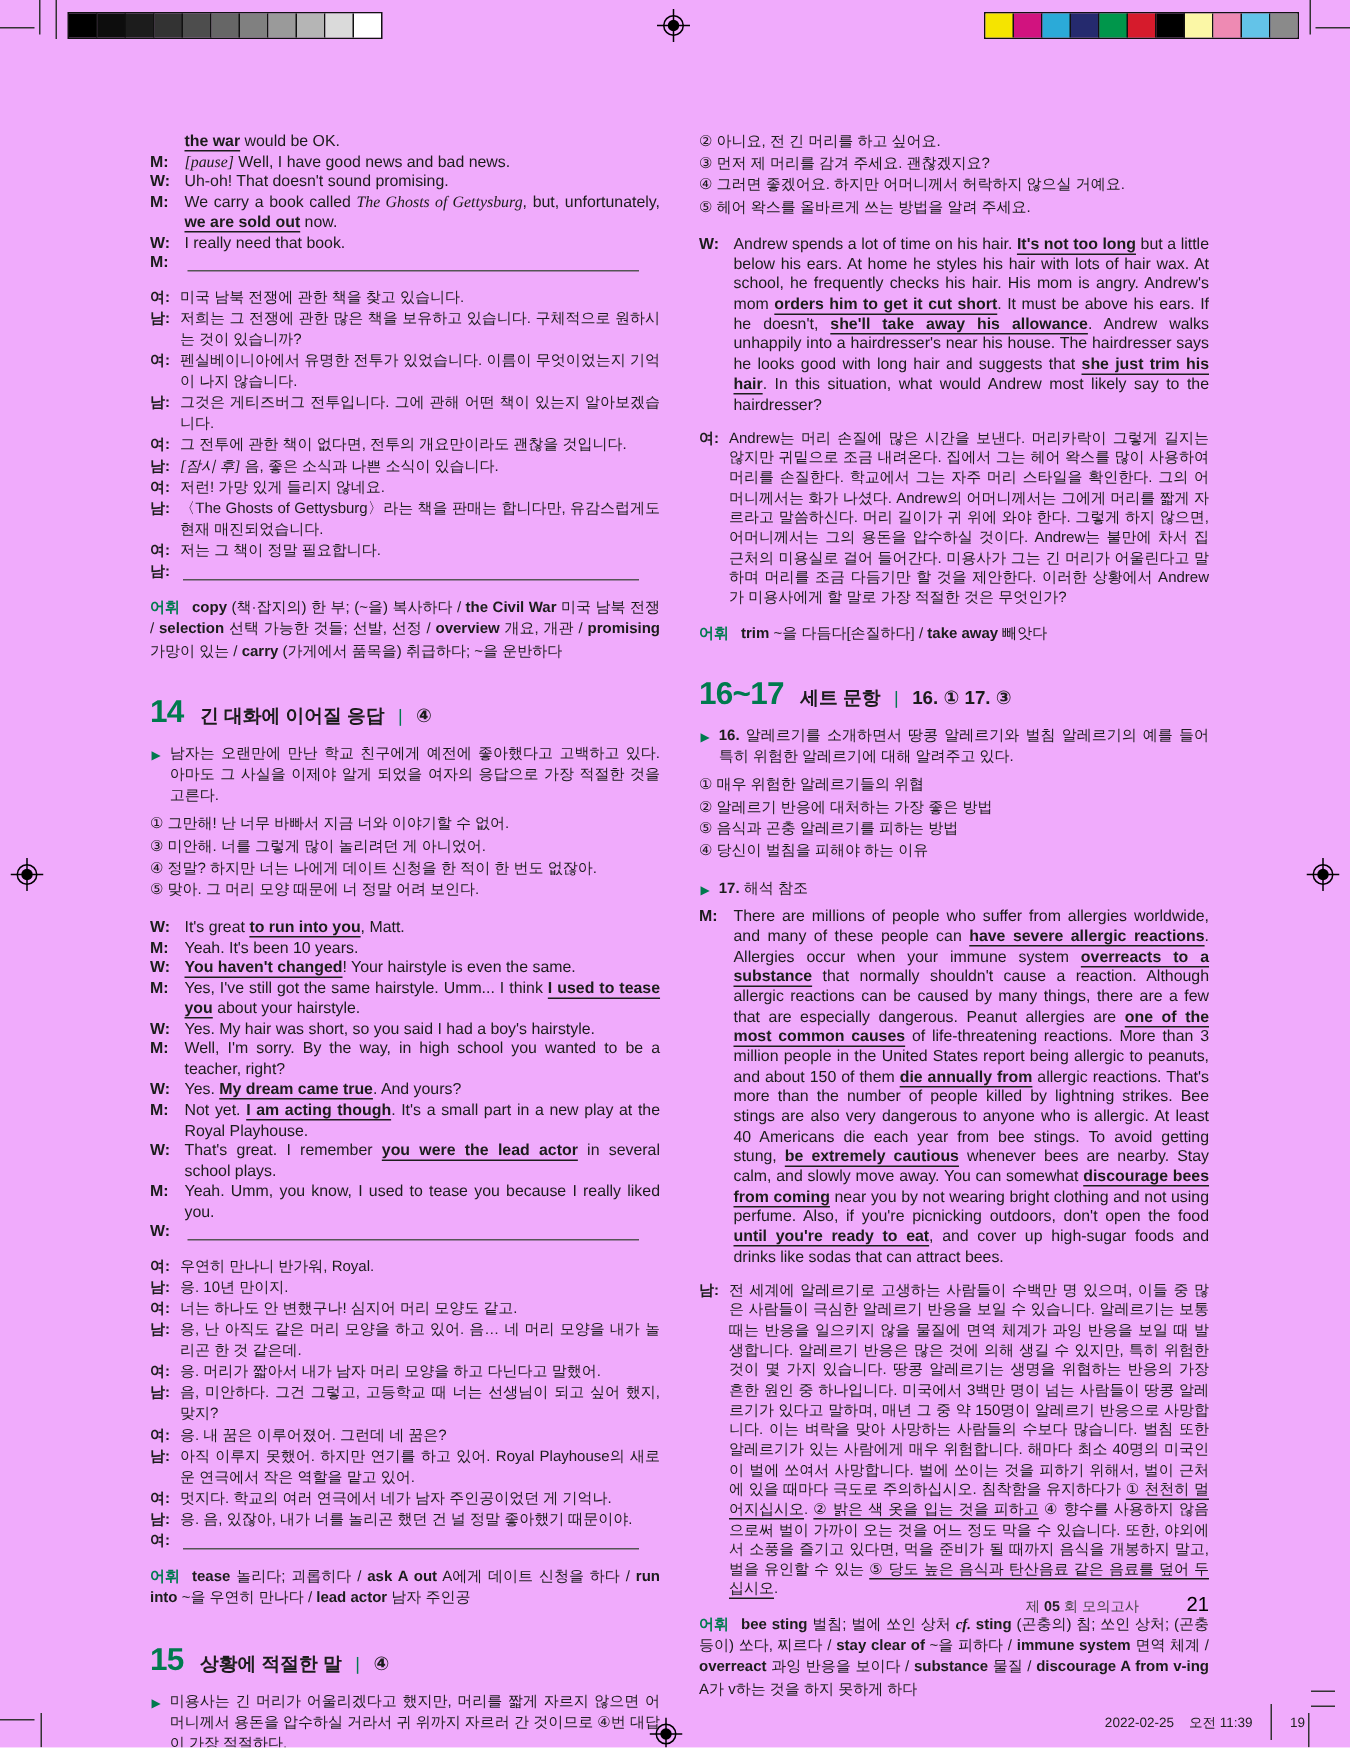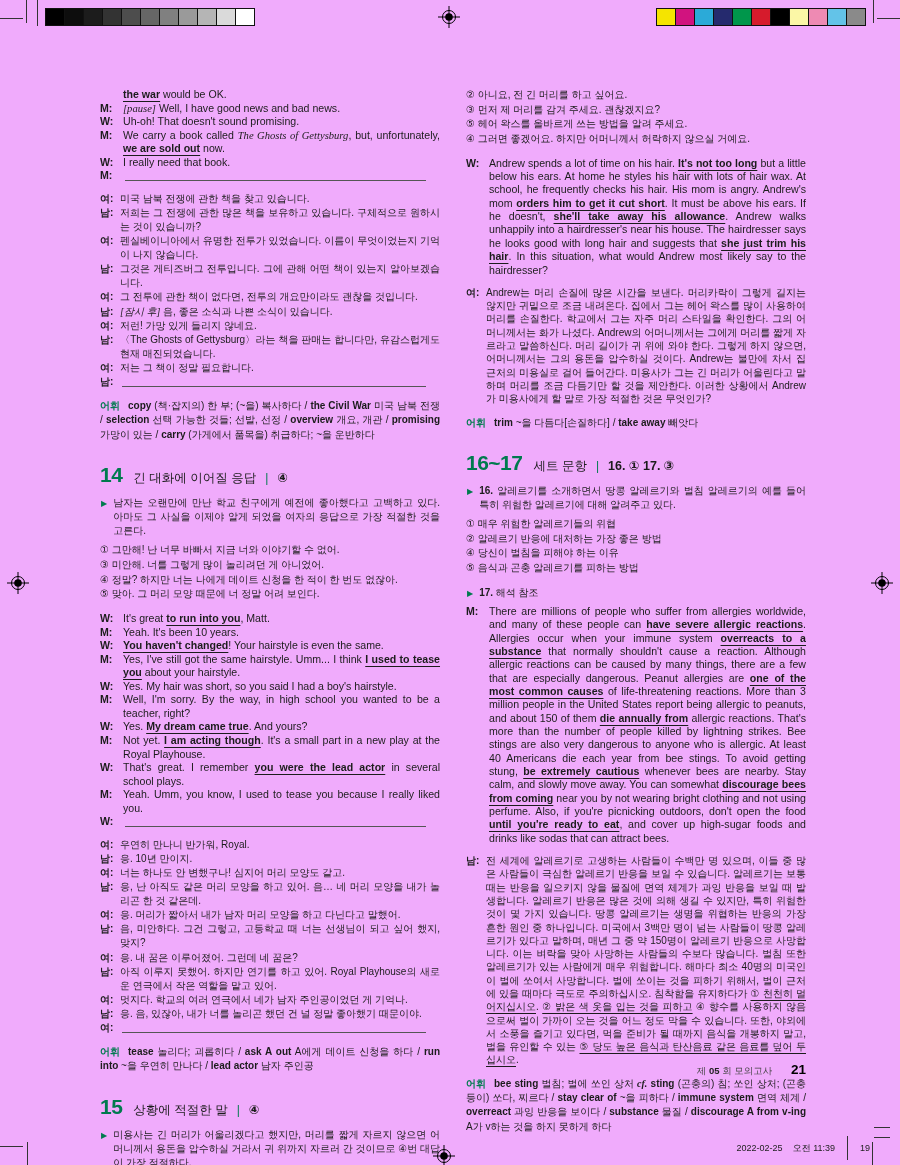--- a/index.html
+++ b/index.html
@@ -9,21 +9,21 @@
   
   .bar{position:absolute;top:8px;display:flex;border:1px solid #111;}
   .bar div{width:18px;height:16px;border-right:1px solid #111;}
   .bar div:last-child{border-right:none;}
   .graybar{left:45px;}
   .colorbar{left:656px;}
   .cropline{position:absolute;background:#333;}
   .reg{position:absolute;}
   .footer{position:absolute;left:100px;top:1062px;width:706px;text-align:right;font-size:9.5px;color:#444;}
   .footer .fnum{font-weight:700;color:#222;}
-  .footer .fpg{font-weight:700;font-size:13.5px;color:#000;margin-left:16px;}
+  .footer .fpg{font-weight:400;font-size:13.5px;color:#000;margin-left:29px;}
   .printleft{position:absolute;left:130px;top:1194px;font-size:9px;color:#222;letter-spacing:0.2px;}
   .printright{position:absolute;left:540px;top:1136px;width:330px;font-size:9px;color:#222;display:flex;justify-content:flex-end;align-items:center;gap:10px;}
   .printright .vline{width:1px;height:24px;background:#333;margin:0 2px;}
   
   .content{position:absolute;left:100px;top:88px;width:706px;display:flex;gap:26px;align-items:flex-start;}
   .col{width:340px;flex:none;}
   .dlg{font-size:10.6px;line-height:1.28;text-align:justify;}
   .kr{font-size:10px;line-height:1.41;text-align:justify;}
   .col-right .dlg{line-height:1.26;}
   .col-right .kr{line-height:1.33;}
@@ -33,21 +33,21 @@
   .tx{flex:1;min-width:0;}
   .blank{flex:1;border-bottom:1px solid #555;margin:0 14px 2px 2px;}
   .bu{font-weight:700;text-decoration:underline;text-underline-offset:2.5px;}
   .un{text-decoration:underline;text-underline-offset:2.5px;}
   .bb{font-weight:700;}
   .it{font-style:italic;font-family:Liberation Serif, serif;}
   .vocab{font-size:10px;line-height:1.43;text-align:justify;}
   .vlabel{color:var(--accent);font-weight:700;margin-right:8px;}
   .sec{display:flex;align-items:baseline;}
   .sec-num{color:var(--accent);font-weight:700;font-size:21px;letter-spacing:-0.5px;}
-  .sec-title{font-size:12.5px;font-weight:400;margin-left:11px;}
+  .sec-title{font-size:12.5px;font-weight:700;margin-left:11px;}
   .sec-sep{color:var(--accent);margin:0 9px;font-size:12px;}
   .sec-ans{font-size:12.5px;font-weight:700;text-align:center;}
   .explain{display:flex;font-size:10px;line-height:1.41;text-align:justify;}
   .arrow{color:var(--accent);flex:none;font-size:8px;margin:2px 6px 0 1px;}
   .choice{font-size:10px;line-height:1.47;padding-left:15px;text-indent:-15px;text-align:justify;}
   
   .blk-dialogue{margin-bottom:9px;}
   .blk-korean{margin-bottom:10px;}
   .blk-vocab{margin-bottom:0;}
   .blk-choices{margin-bottom:10px;}
@@ -310,22 +310,22 @@
         </div>
         <div class="explain blk-explain">
           <span class="arrow">▶</span>
           <span class="tx">미용사는 긴 머리가 어울리겠다고 했지만, 머리를 짧게 자르지 않으면 어머니께서 용돈을 압수하실 거라서 귀 위까지 자르러 간 것이므로 ④번 대답이 가장 적절하다.</span>
         </div>
       </div>
     <div class="col col-right" id="col-right">
         <div class="blk-choices">
           <div class="choice">② 아니요, 전 긴 머리를 하고 싶어요.</div>
           <div class="choice">③ 먼저 제 머리를 감겨 주세요. 괜찮겠지요?</div>
+          <div class="choice">④ 그러면 좋겠어요. 하지만 어머니께서 허락하지 않으실 거예요.</div>
           <div class="choice">⑤ 헤어 왁스를 올바르게 쓰는 방법을 알려 주세요.</div>
-          <div class="choice">④ 그러면 좋겠어요. 하지만 어머니께서 허락하지 않으실 거예요.</div>
         </div>
         <div class="dlg blk-dialogue">
           <div class="dline">
             <span class="sp">W:</span>
             <span class="tx">Andrew spends a lot of time on his hair. <span class="bu">It's not too long</span> but a little below his ears. At home he styles his hair with lots of hair wax. At school, he frequently checks his hair. His mom is angry. Andrew's mom <span class="bu">orders him to get it cut short</span>. It must be above his ears. If he doesn't, <span class="bu">she'll take away his allowance</span>. Andrew walks unhappily into a hairdresser's near his house. The hairdresser says he looks good with long hair and suggests that <span class="bu">she just trim his hair</span>. In this situation, what would Andrew most likely say to the hairdresser?</span>
           </div>
         </div>
         <div class="kr blk-korean">
           <div class="dline">
             <span class="sp">여:</span>
@@ -339,22 +339,22 @@
           <span class="sec-sep">|</span>
           <span class="sec-ans">16. ①  17. ③</span>
         </div>
         <div class="explain blk-explain">
           <span class="arrow">▶</span>
           <span class="tx"><span class="bb">16.</span> 알레르기를 소개하면서 땅콩 알레르기와 벌침 알레르기의 예를 들어 특히 위험한 알레르기에 대해 알려주고 있다.</span>
         </div>
         <div class="blk-choices">
           <div class="choice">① 매우 위험한 알레르기들의 위협</div>
           <div class="choice">② 알레르기 반응에 대처하는 가장 좋은 방법</div>
+          <div class="choice">⑤ 음식과 곤충 알레르기를 피하는 방법</div>
           <div class="choice">④ 당신이 벌침을 피해야 하는 이유</div>
-          <div class="choice">⑤ 음식과 곤충 알레르기를 피하는 방법</div>
         </div>
         <div class="explain blk-explain">
           <span class="arrow">▶</span>
           <span class="tx"><span class="bb">17.</span> 해석 참조</span>
         </div>
         <div class="dlg blk-dialogue">
           <div class="dline">
             <span class="sp">M:</span>
             <span class="tx">There are millions of people who suffer from allergies worldwide, and many of these people can <span class="bu">have severe allergic reactions</span>. Allergies occur when your immune system <span class="bu">overreacts to a substance</span> that normally shouldn't cause a reaction. Although allergic reactions can be caused by many things, there are a few that are especially dangerous. Peanut allergies are <span class="bu">one of the most common causes</span> of life-threatening reactions. More than 3 million people in the United States report being allergic to peanuts, and about 150 of them <span class="bu">die annually from</span> allergic reactions. That's more than the number of people killed by lightning strikes. Bee stings are also very dangerous to anyone who is allergic. At least 40 Americans die each year from bee stings. To avoid getting stung, <span class="bu">be extremely cautious</span> whenever bees are nearby. Stay calm, and slowly move away. You can somewhat <span class="bu">discourage bees from coming</span> near you by not wearing bright clothing and not using perfume. Also, if you're picnicking outdoors, don't open the food <span class="bu">until you're ready to eat</span>, and cover up high-sugar foods and drinks like sodas that can attract bees.</span>
           </div>

